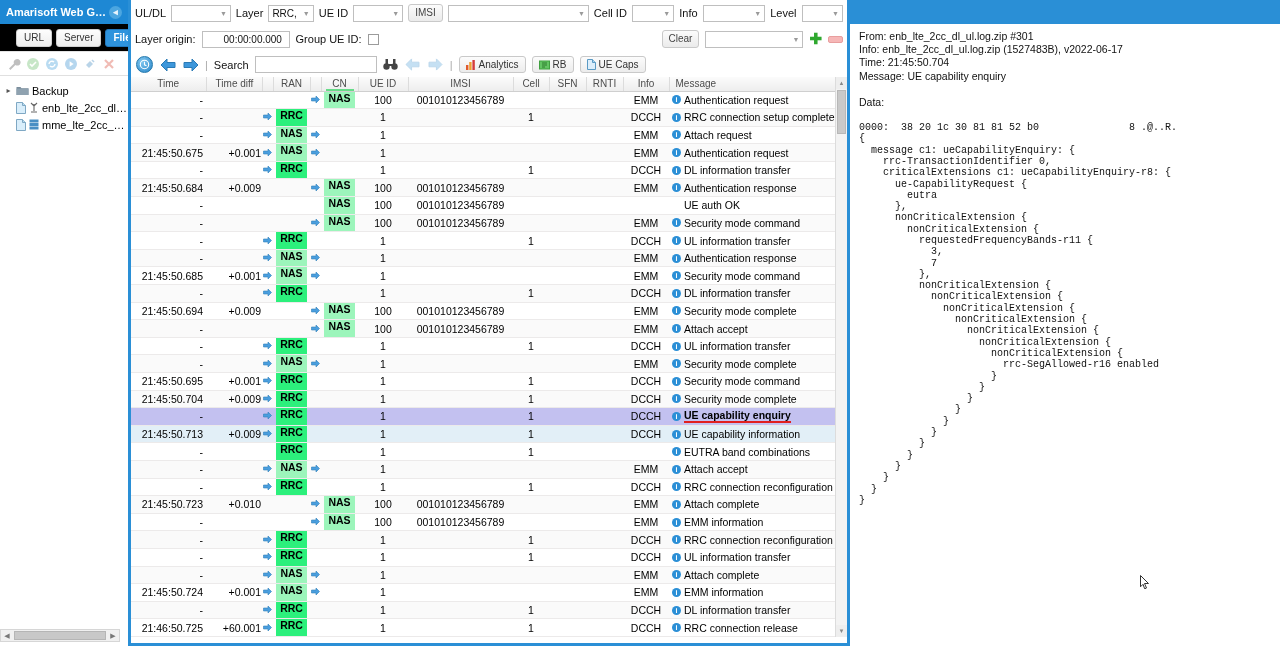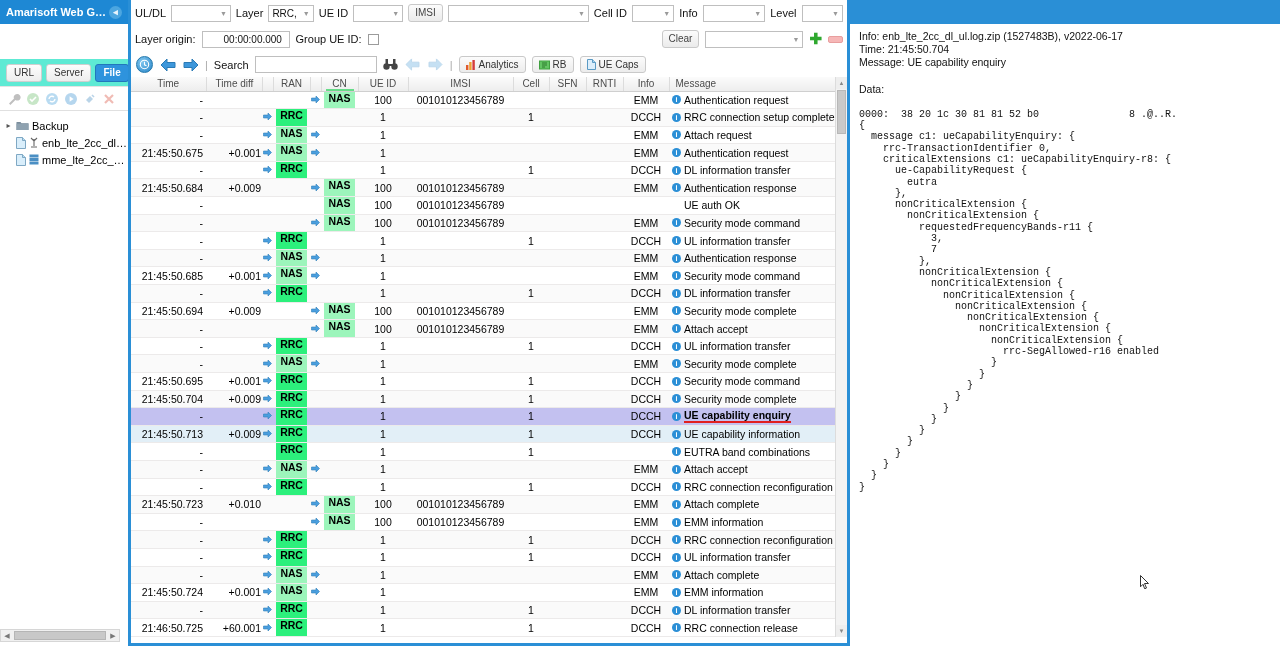--- a/index.html
+++ b/index.html
@@ -26,21 +26,21 @@
   }
   .sb-title .txt { flex: 1; overflow: hidden; text-overflow: ellipsis; }
   .collapse-btn {
     width: 13px; height: 13px; border-radius: 50%;
     background: #4ca6e0; color: #e9f4fc; font-size: 9px;
     display: flex; align-items: center; justify-content: center;
     flex: 0 0 auto; line-height: 1;
   }
   .sb-btnrow {
     height: 28px; display: flex; align-items: center; gap: 4px;
-    padding: 0 6px; background: #5eead4; border-bottom: 1px solid #e3e3e3; margin-top: 35px;
+    padding: 0 16px; background: #000000; border-bottom: 1px solid #e3e3e3;
   }
   .sbtn {
     font-size: 10px; padding: 2px 7px; border: 1px solid #cfcfcf;
     border-radius: 3px; background: linear-gradient(#fdfdfd,#ededed);
     color: #333; line-height: 12px;
   }
   .sbtn.active {
     background: #2e93dd; border-color: #2277bb; color: #fff; font-weight: bold;
   }
   .rec-dot {
@@ -1247,20 +1247,21 @@
 
       <div class="tvscroll">
         <div class="up">▲</div>
         <div class="thumb"></div>
         <div class="down">▼</div>
       </div>
     </div>
   </div>
 
   <div id="detail">
+    <div class="dtl-head">From: enb_lte_2cc_dl_ul.log.zip #301</div>
     <div class="dtl-head">Info: enb_lte_2cc_dl_ul.log.zip (1527483B), v2022-06-17</div>
     <div class="dtl-head">Time: 21:45:50.704</div>
     <div class="dtl-head">Message: UE capability enquiry</div>
     <div class="dtl-head" style="height:13px"></div>
     <div class="dtl-head">Data:</div>
     <div class="dtl-head" style="height:13px"></div>
     <div class="dtl-mono hexrow">
       <span class="hexa">0000:  38 20 1c 30 81 81 52 b0</span>
       <span>8 .@..R.</span>
     </div>

